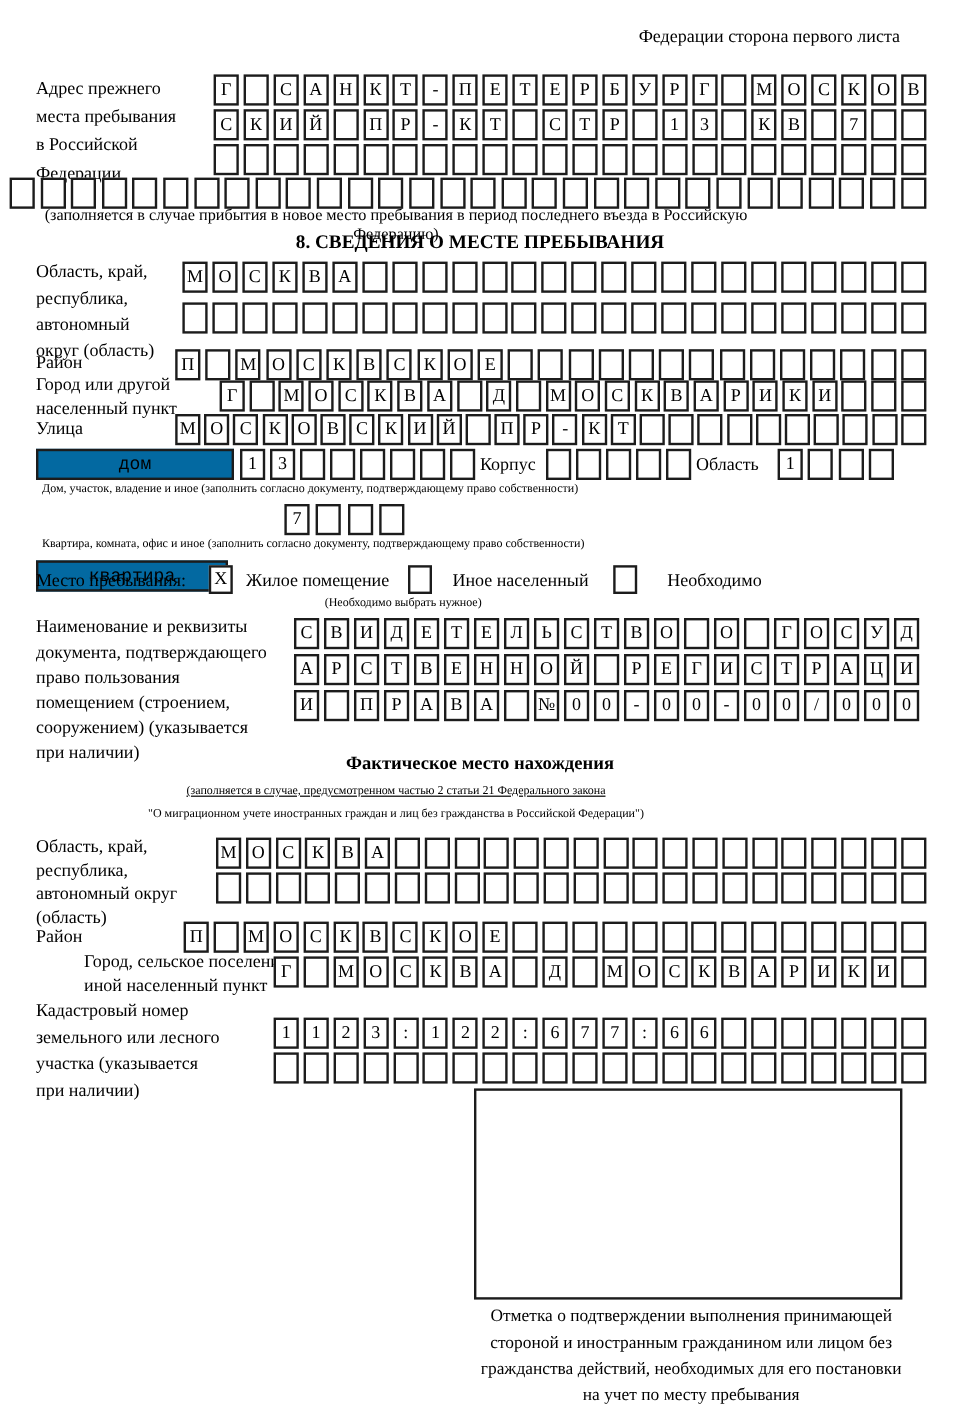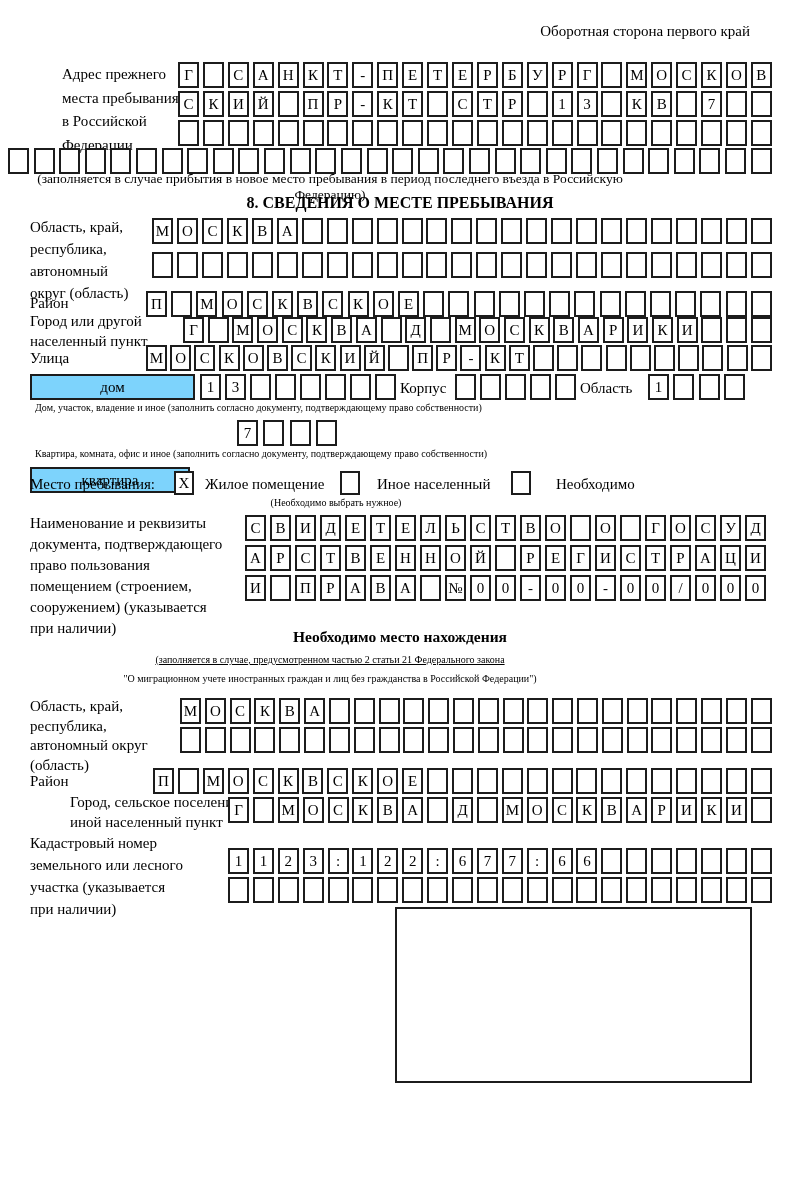--- a/index.html
+++ b/index.html
@@ -8,31 +8,31 @@
   .abs{position:absolute;}
   .lbl{font-size:15px;line-height:22px;white-space:pre-line;}
   .cap{font-size:10px;}
   .ttl{font-size:16px;font-weight:bold;text-align:center;width:800px;left:0;}
   .ctr{text-align:center;width:660px;left:0;}
   .boxrow{display:flex;justify-content:space-between;}
   .cell{flex:none;width:21px;height:26px;box-sizing:border-box;border:2px solid #1c1c1c;
         display:flex;align-items:center;justify-content:center;font-size:15px;background:#fff;}
   .cbrow .cell{width:20px;height:24px;}
   .wbox{box-sizing:border-box;border:2px solid #1c1c1c;height:26px;display:flex;
-        align-items:center;justify-content:center;font-size:15px;background:#7dd3fc;}
+        align-items:center;justify-content:center;font-size:15px;background:#0369a1;font-family:Liberation Mono, monospace;}
   .bigbox{box-sizing:border-box;border:2px solid #1c1c1c;background:#fff;}
 </style>
 </head>
 <body>
 
 <div class="form">
 
-  <div class="abs lbl" style="left:450px;top:20px;width:300px;text-align:right;">Оборотная сторона первого край</div>
-
-  <div class="abs lbl" style="left:30px;top:63px;line-height:23.5px;margin-left:32px;">Адрес прежнего
+  <div class="abs lbl" style="left:450px;top:20px;width:300px;text-align:right;">Федерации сторона первого листа</div>
+
+  <div class="abs lbl" style="left:30px;top:63px;line-height:23.5px;">Адрес прежнего
 места пребывания
 в Российской
 Федерации</div>
   <div class="abs boxrow" style="left:178px;top:62px;width:594px;">
       <span class="cell">Г</span>
       <span class="cell"></span>
       <span class="cell">С</span>
       <span class="cell">А</span>
       <span class="cell">Н</span>
       <span class="cell">К</span>
@@ -411,21 +411,21 @@
       <span class="cell">0</span>
       <span class="cell">-</span>
       <span class="cell">0</span>
       <span class="cell">0</span>
       <span class="cell">/</span>
       <span class="cell">0</span>
       <span class="cell">0</span>
       <span class="cell">0</span>
     </div>
 
-  <div class="abs ttl" style="top:628px;font-size:15.5px;">Необходимо место нахождения</div>
+  <div class="abs ttl" style="top:628px;font-size:15.5px;">Фактическое место нахождения</div>
   <div class="abs cap ctr" style="top:654px;text-decoration:underline;">(заполняется в случае, предусмотренном частью 2 статьи 21 Федерального закона</div>
   <div class="abs cap ctr" style="top:673px;">"О миграционном учете иностранных граждан и лиц без гражданства в Российской Федерации")</div>
 
   <div class="abs lbl" style="left:30px;top:697px;line-height:19.5px;">Область, край,
 республика,
 автономный округ
 (область)</div>
   <div class="abs boxrow" style="left:180px;top:698px;width:592px;">
       <span class="cell">М</span>
       <span class="cell">О</span>
@@ -582,14 +582,18 @@
       <span class="cell"></span>
       <span class="cell"></span>
       <span class="cell"></span>
       <span class="cell"></span>
       <span class="cell"></span>
       <span class="cell"></span>
       <span class="cell"></span>
     </div>
 
   <div class="abs bigbox" style="left:395px;top:907px;width:357px;height:176px;"></div>
+  <div class="abs" style="left:383px;top:1086px;width:386px;text-align:center;font-size:14.5px;line-height:22px;white-space:pre-line;">Отметка о подтверждении выполнения принимающей
+стороной и иностранным гражданином или лицом без
+гражданства действий, необходимых для его постановки
+на учет по месту пребывания</div>
 
 </div>
 
 </body></html>

